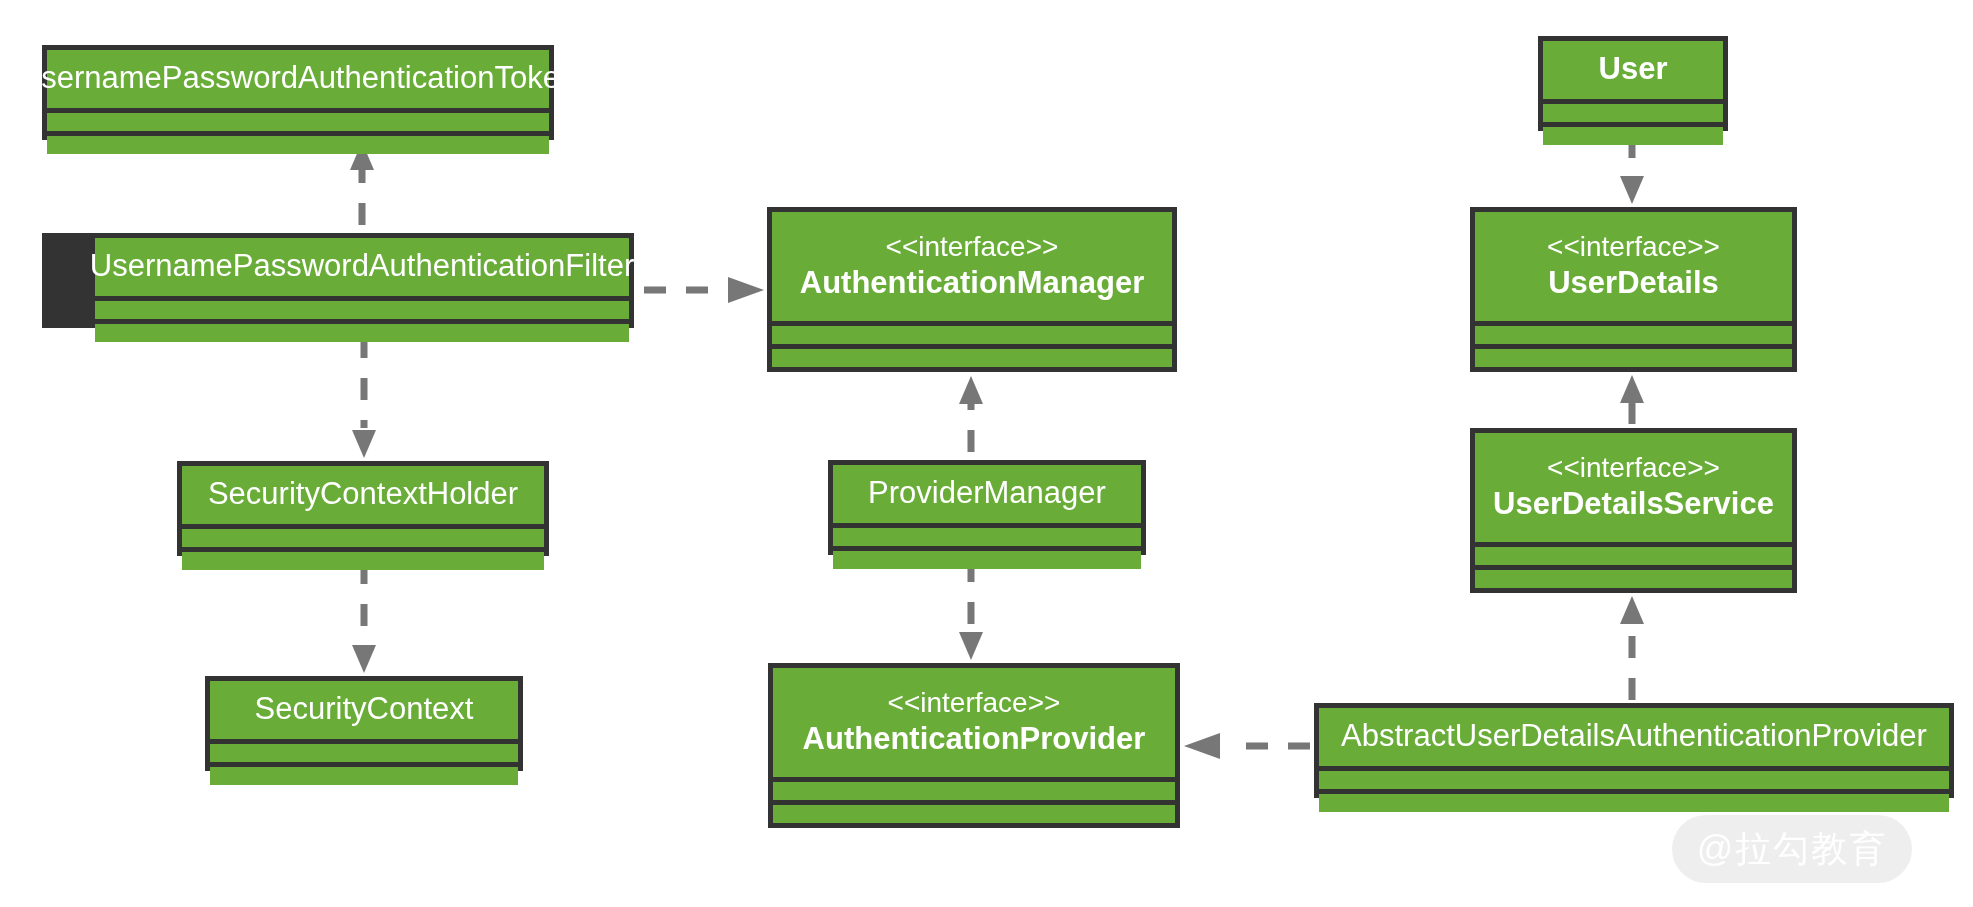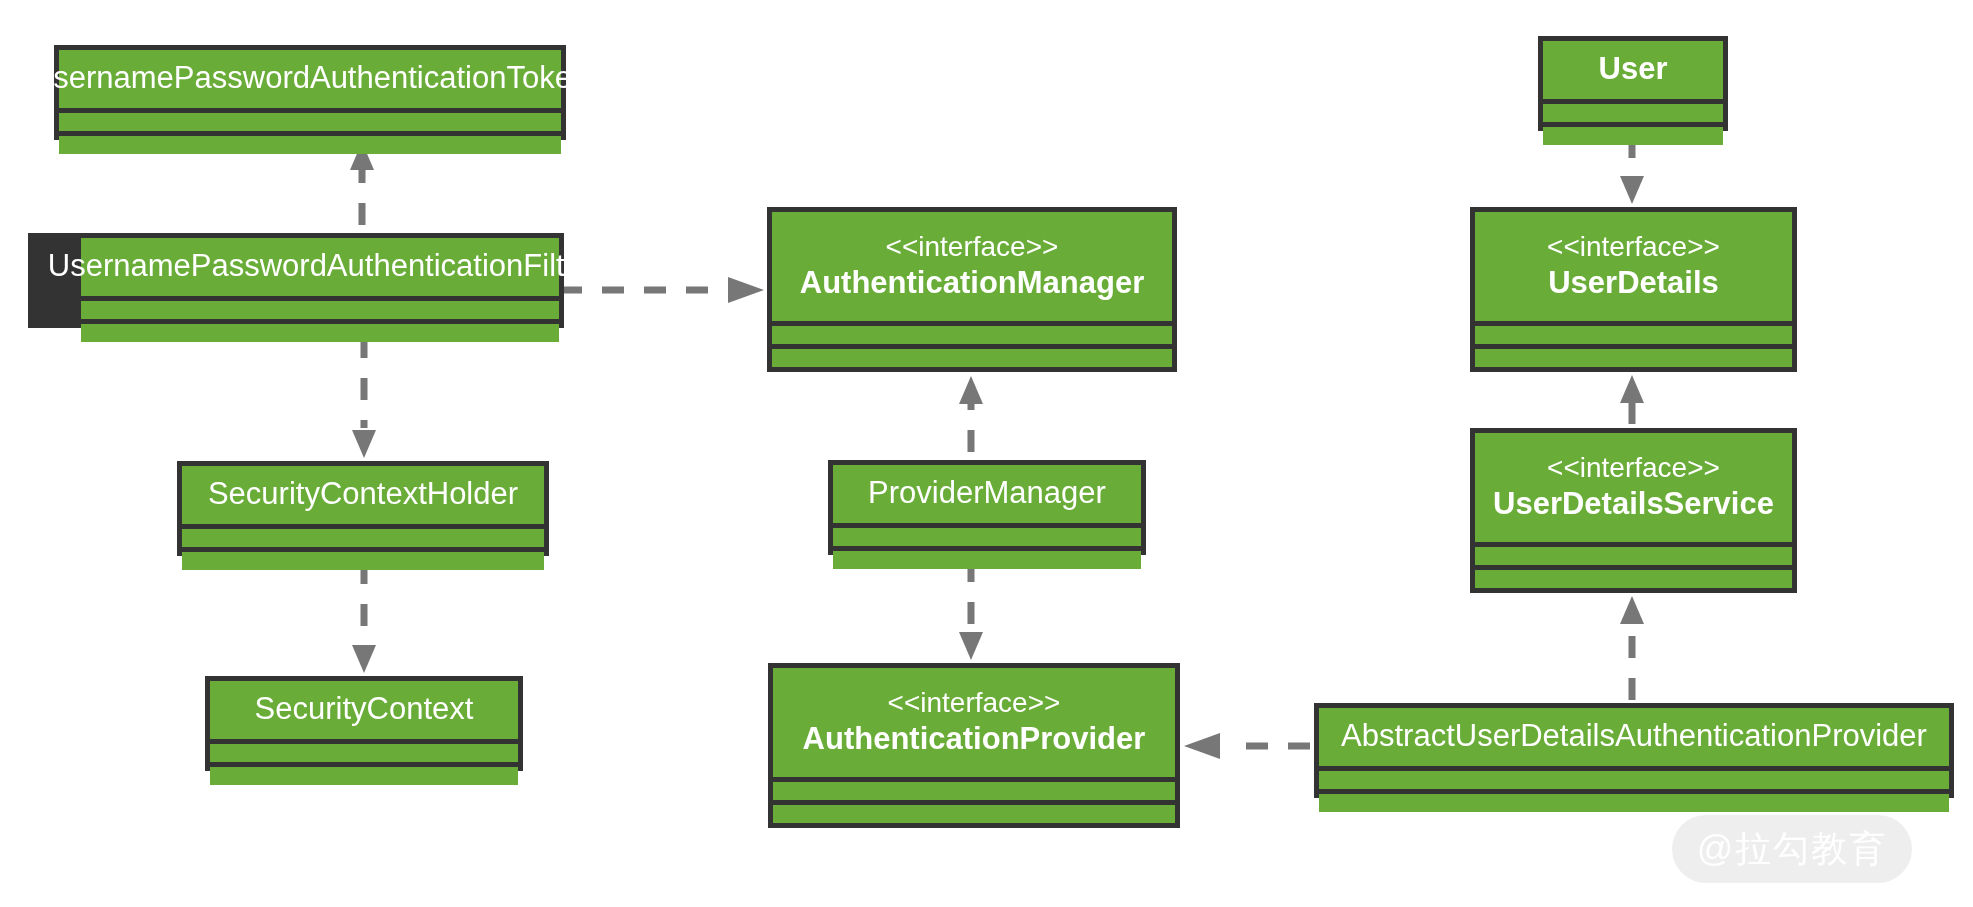--- a/index.html
+++ b/index.html
@@ -137,29 +137,29 @@
       <line x1="1632" y1="700" x2="1632" y2="625" stroke="#777777" stroke-width="7" stroke-dasharray="22,20"></line>
       <path d="M1632,596 L1644,624 L1620,624 Z" fill="#777777"></path>
     </g>
 
     <g>
       <line x1="1310" y1="746" x2="1226" y2="746" stroke="#777777" stroke-width="7" stroke-dasharray="22,20"></line>
       <path d="M1184,746 L1220,733 L1220,759 Z" fill="#777777"></path>
     </g>
   </svg>
 
-  <div class="uml-box" style="left:42px; top:45px; width:512px; height:95px;margin-left:12px;">
+  <div class="uml-box" style="left:42px; top:45px; width:512px; height:95px;">
     <div class="uml-title">
       <span class="cls-name">UsernamePasswordAuthenticationToken</span>
     </div>
     <div class="uml-compartment"></div>
     <div class="uml-compartment"></div>
   </div>
 
-  <div class="uml-box" style="left:28px; top:233px; width:536px; height:95px;padding-left:48px;">
+  <div class="uml-box" style="left:42px; top:233px; width:592px; height:95px;padding-left:48px;">
     <div class="uml-title">
       <span class="cls-name">UsernamePasswordAuthenticationFilter</span>
     </div>
     <div class="uml-compartment"></div>
     <div class="uml-compartment"></div>
   </div>
 
   <div class="uml-box" style="left:205px; top:676px; width:318px; height:95px;">
     <div class="uml-title">
       <span class="cls-name">SecurityContext</span>

